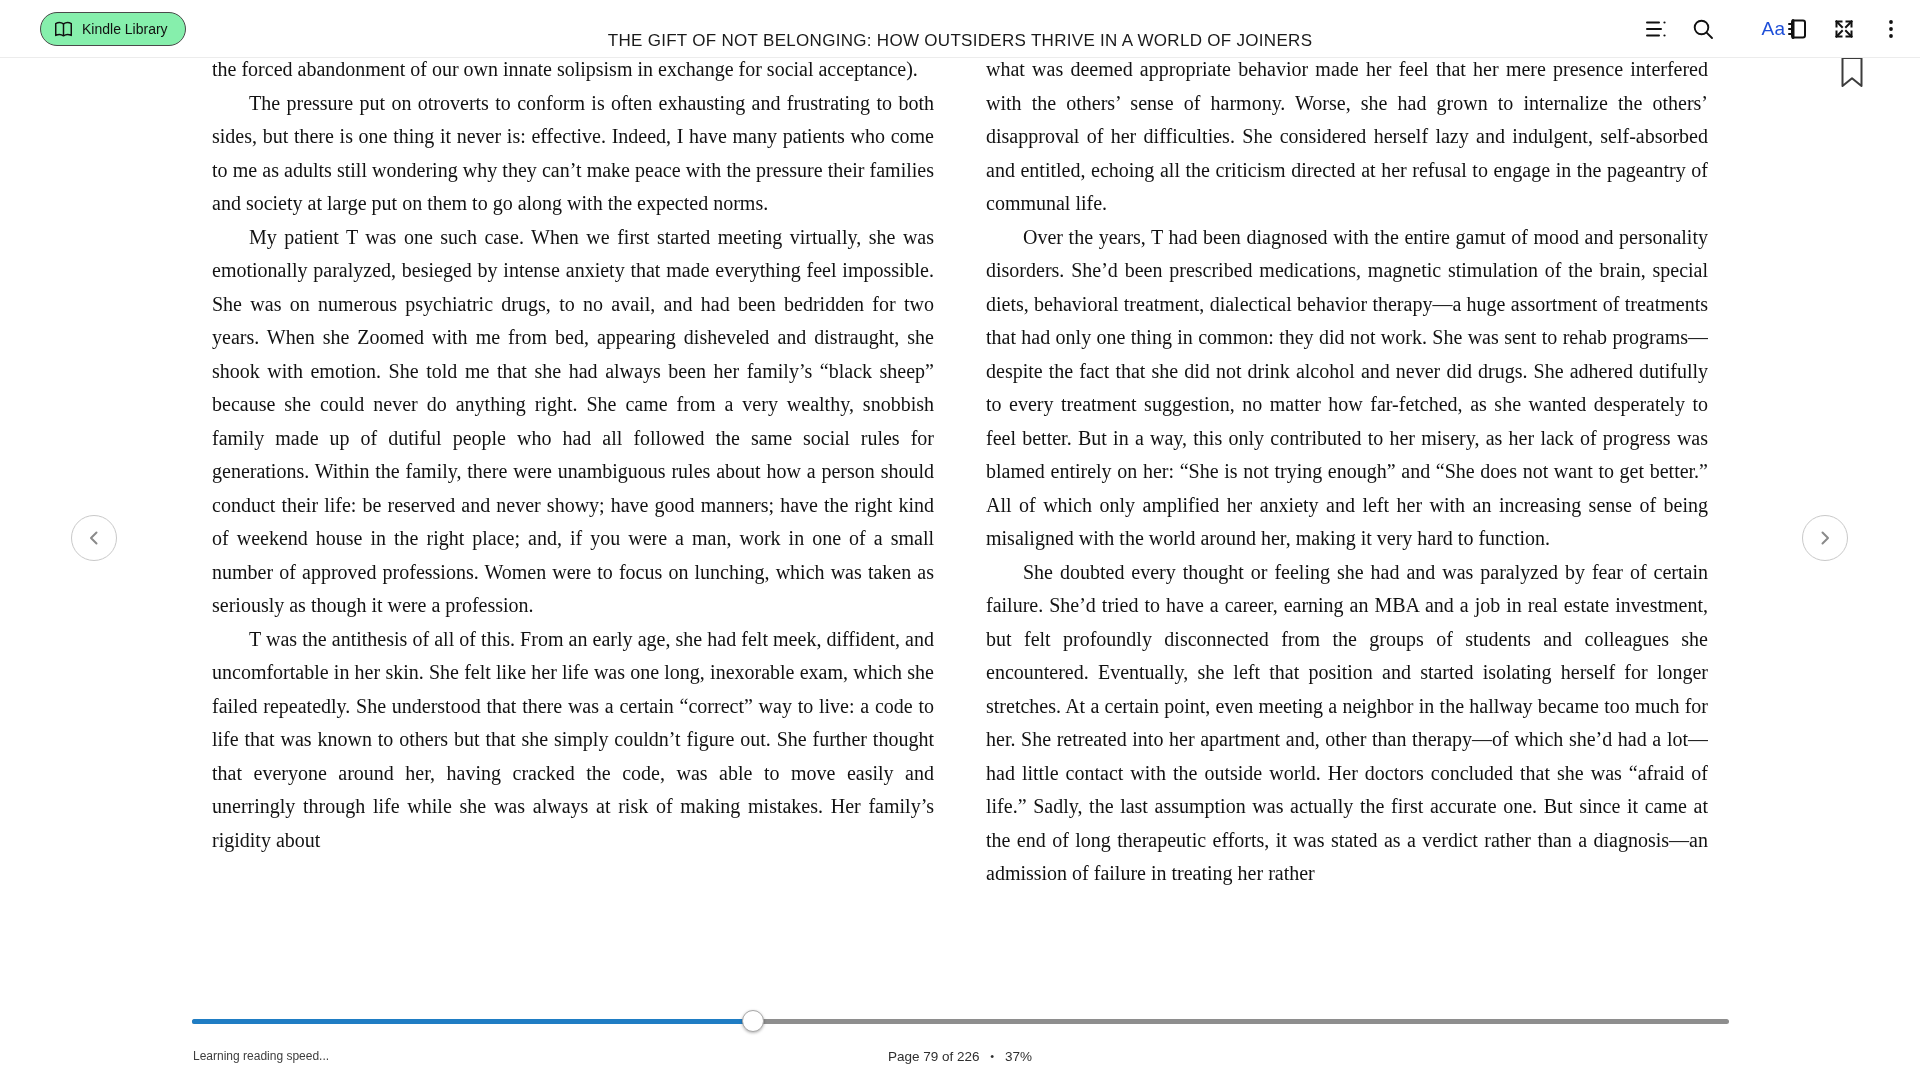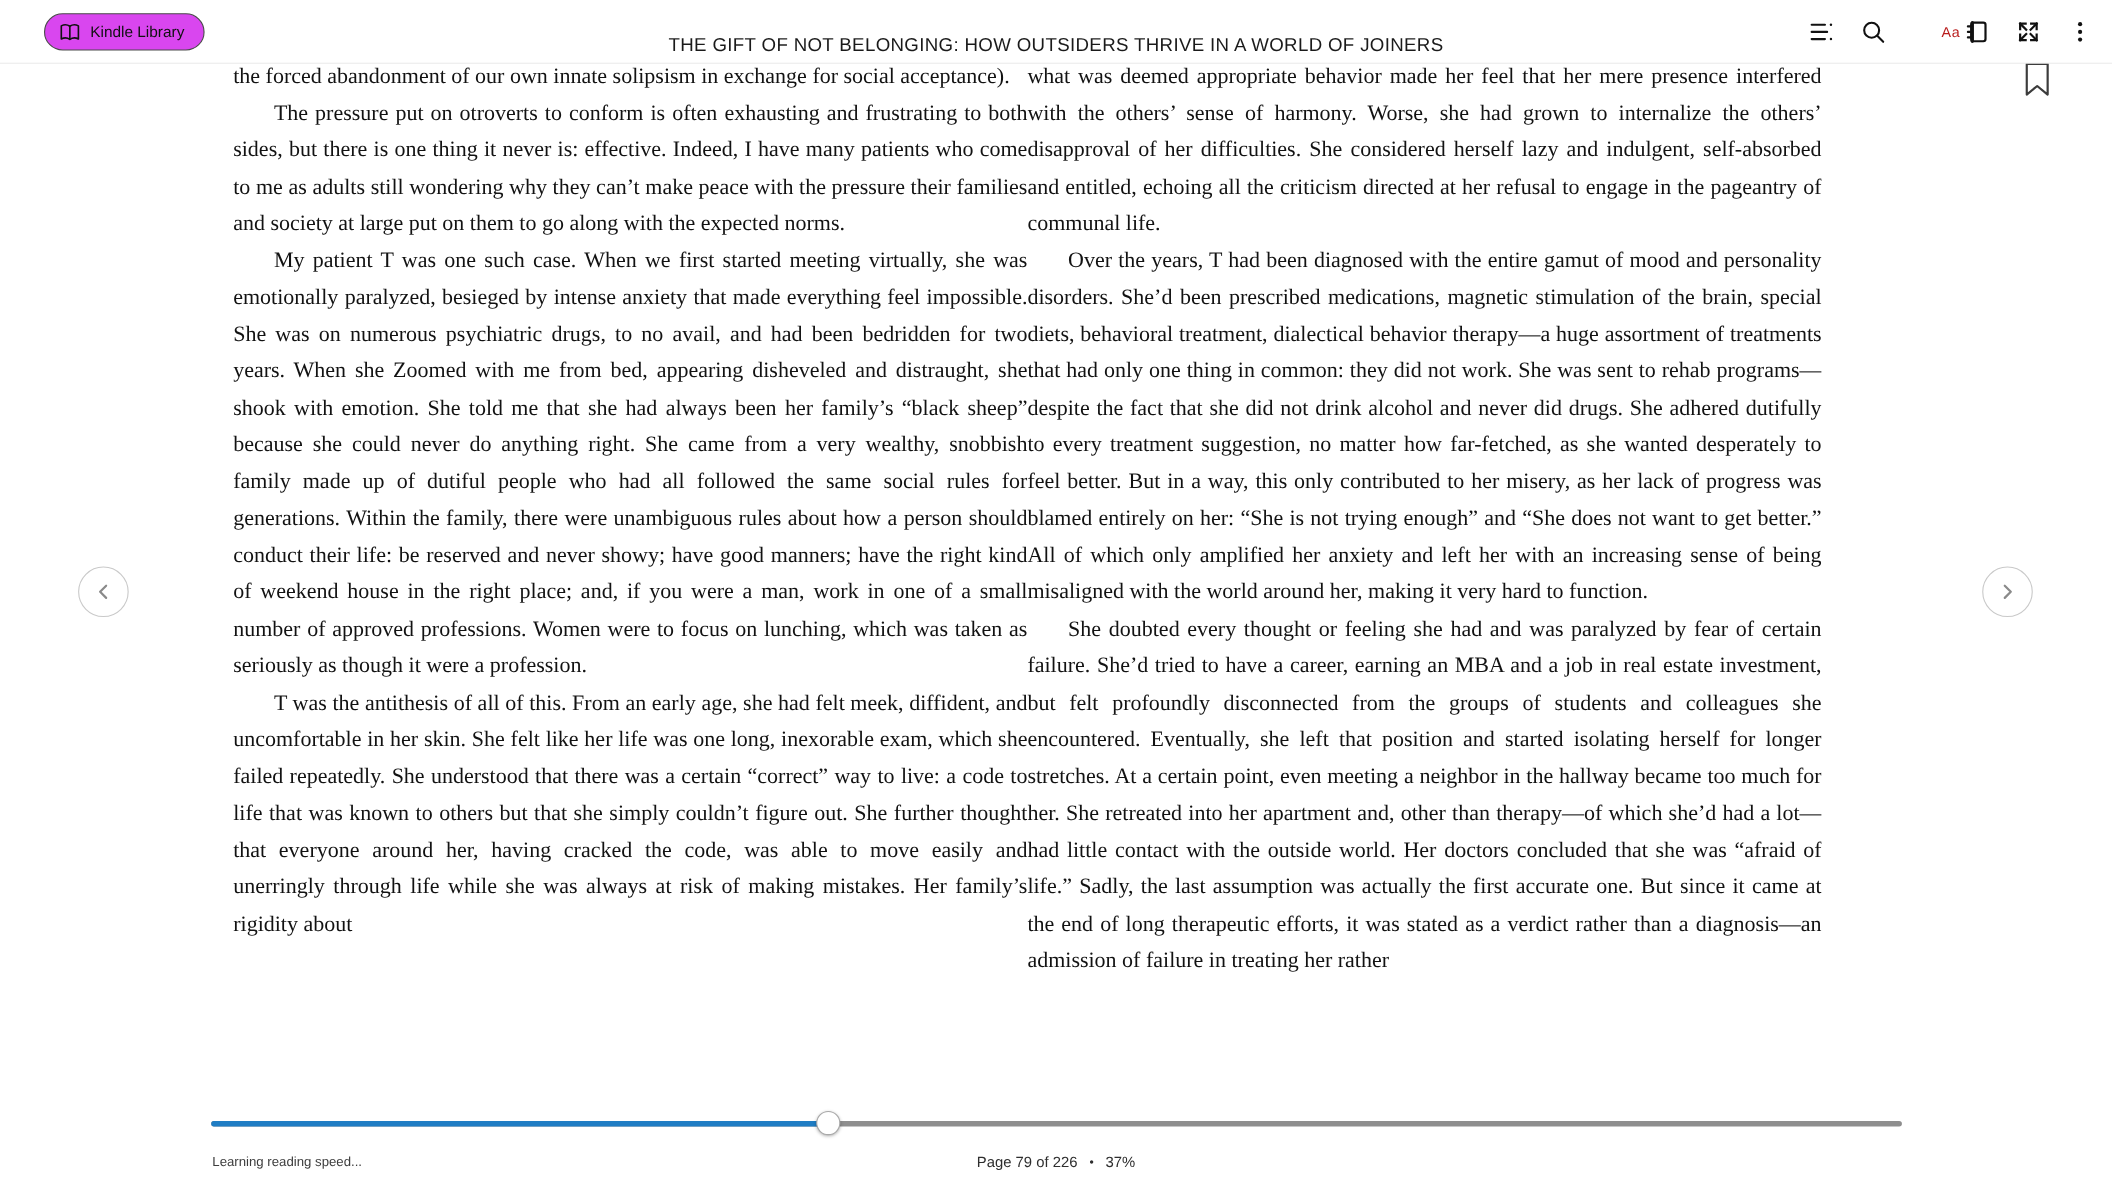--- a/index.html
+++ b/index.html
@@ -14,46 +14,46 @@
     background:#fff; border-bottom:1px solid #ececec; z-index:5;
   }
   .title {
     position:absolute; left:0; right:0; top:0; height:58px;
     display:flex; align-items:center; justify-content:center;
     font-size:17px; color:#1a1a1a; letter-spacing:.3px; pointer-events:none;margin-top:12px;
   }
   .pill {
     position:absolute; left:40px; top:12px; height:34px;
     display:flex; align-items:center; gap:9px; padding:0 17px 0 13px;
-    border:1.5px solid #4a4a4a; border-radius:17px; background:#d946ef;
+    border:1.5px solid #4a4a4a; border-radius:17px; background:#86efac;
     font-size:14px; color:#111; cursor:pointer; font-family:inherit;
   }
   .hicons {
     position:absolute; right:16px; top:0; height:58px;
     display:flex; align-items:center; gap:21px;
   }
   .icon-btn {
     width:26px; height:26px; padding:0; border:none; background:none;
     display:flex; align-items:center; justify-content:center;
     color:#111; cursor:pointer;
   }
-  .aa-label { font-size:13px; color:#b91c1c; letter-spacing:.5px;margin-left:47px; }
+  .aa-label { font-size:19px; color:#1d4ed8; letter-spacing:.5px;margin-left:47px; }
   .bookmark { position:absolute; left:1841px; top:58px; z-index:6; cursor:pointer; }
   
   .nav {
     position:absolute; width:46px; height:46px; border-radius:50%;
     border:1px solid #c9c9c9; background:#fff;
     display:flex; align-items:center; justify-content:center; cursor:pointer; padding:0;
   }
   .nav-left { left:71px; top:515px; }
   .nav-right { left:1802px; top:515px; }
   
   .content {
     position:absolute; left:212px; top:53px; width:1497px;
-    display:flex; 
+    display:flex; gap:52px;
   }
   .col {
     width:722px; height:940px; overflow:hidden;
     font-family:"Liberation Serif","DejaVu Serif", serif;
     font-size:20px; line-height:33.5px; color:#121212;
     text-align:justify;
   }
   .para { margin:0; }
   .para.indent { text-indent:37px; }
   

